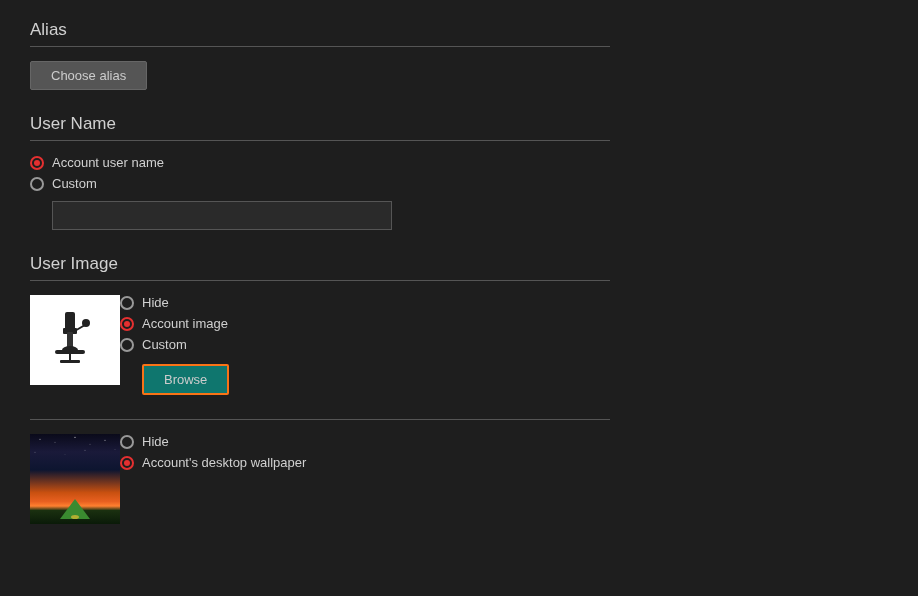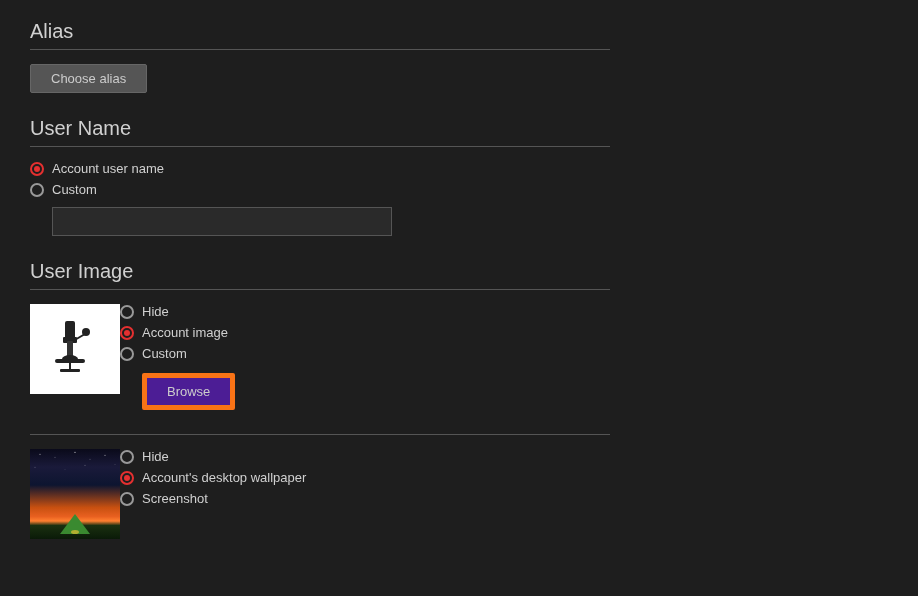--- a/index.html
+++ b/index.html
@@ -22,21 +22,21 @@
       padding: 20px 30px;
       max-width: 640px;
     }
 
     .section {
       margin-bottom: 24px;
     }
 
     .section-title {
       color: #d0d0d0;
-      font-size: 20px;
+      font-size: 17px;
       font-weight: 400;
       margin-bottom: 6px;
     }
 
     .section-divider {
       border: none;
       border-top: 1px solid #555;
       margin-bottom: 14px;
     }
 
@@ -128,23 +128,23 @@
       width: 60px;
       height: 60px;
     }
 
     .radio-group {
       display: flex;
       flex-direction: column;
     }
 
     .browse-button {
-      background-color: #4c1d95;
+      background-color: #0f766e;
       color: #ccc;
-      border: 5px solid #f97316;
+      border: 2px solid #f97316;
       padding: 6px 20px;
       cursor: pointer;
       font-size: 13px;
       border-radius: 2px;
       margin-top: 6px;
       margin-left: 22px;
     }
 
     
     .desk-thumbnail {
@@ -276,21 +276,17 @@
       </div>
       <div class="radio-group">
         <label class="radio-option">
           <input type="radio" name="desk_type" style="">
           <span class="radio-label">Hide</span>
         </label>
         <label class="radio-option">
           <input type="radio" name="desk_type" checked="" style="">
           <span class="radio-label">Account's desktop wallpaper</span>
         </label>
-        <label class="radio-option">
-          <input type="radio" name="desk_type" style="">
-          <span class="radio-label">Screenshot</span>
-        </label>
       </div>
     </div>
   </div>
 
 </div>
 
 </body></html>

